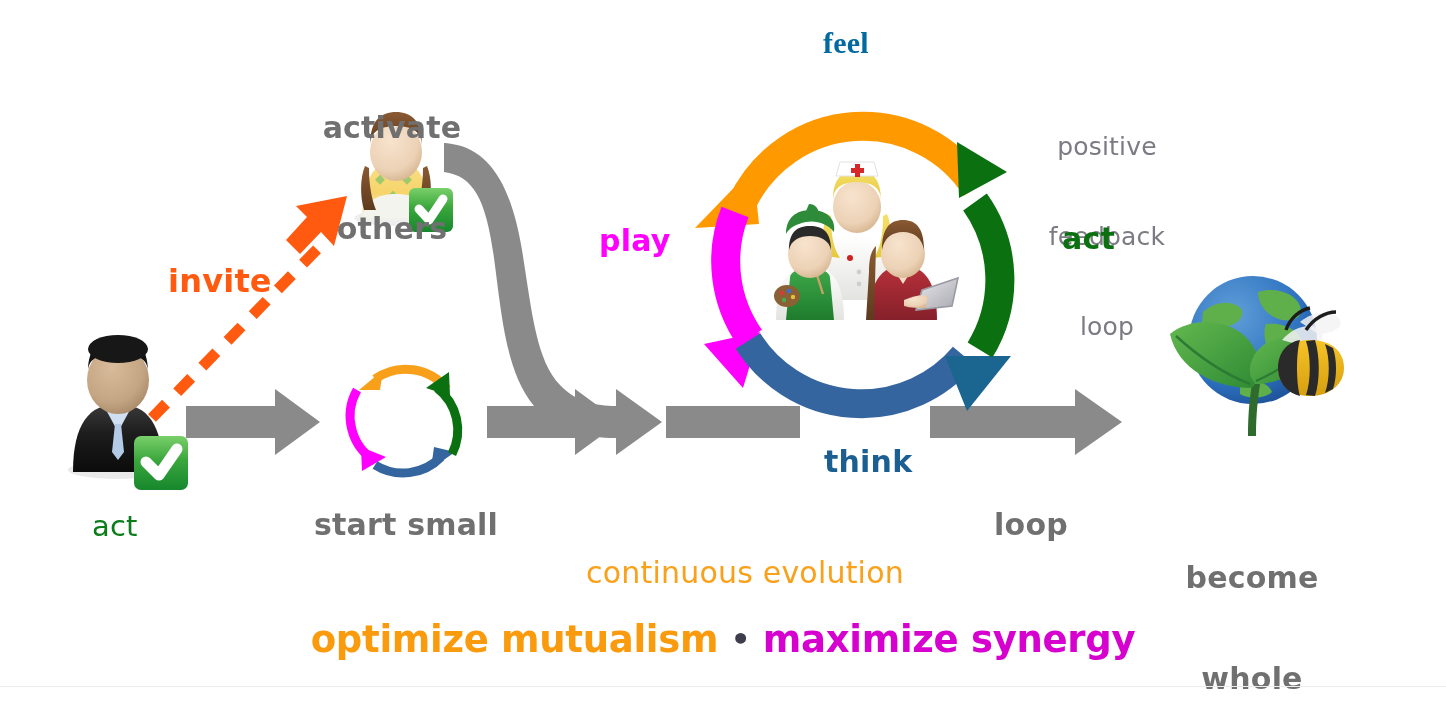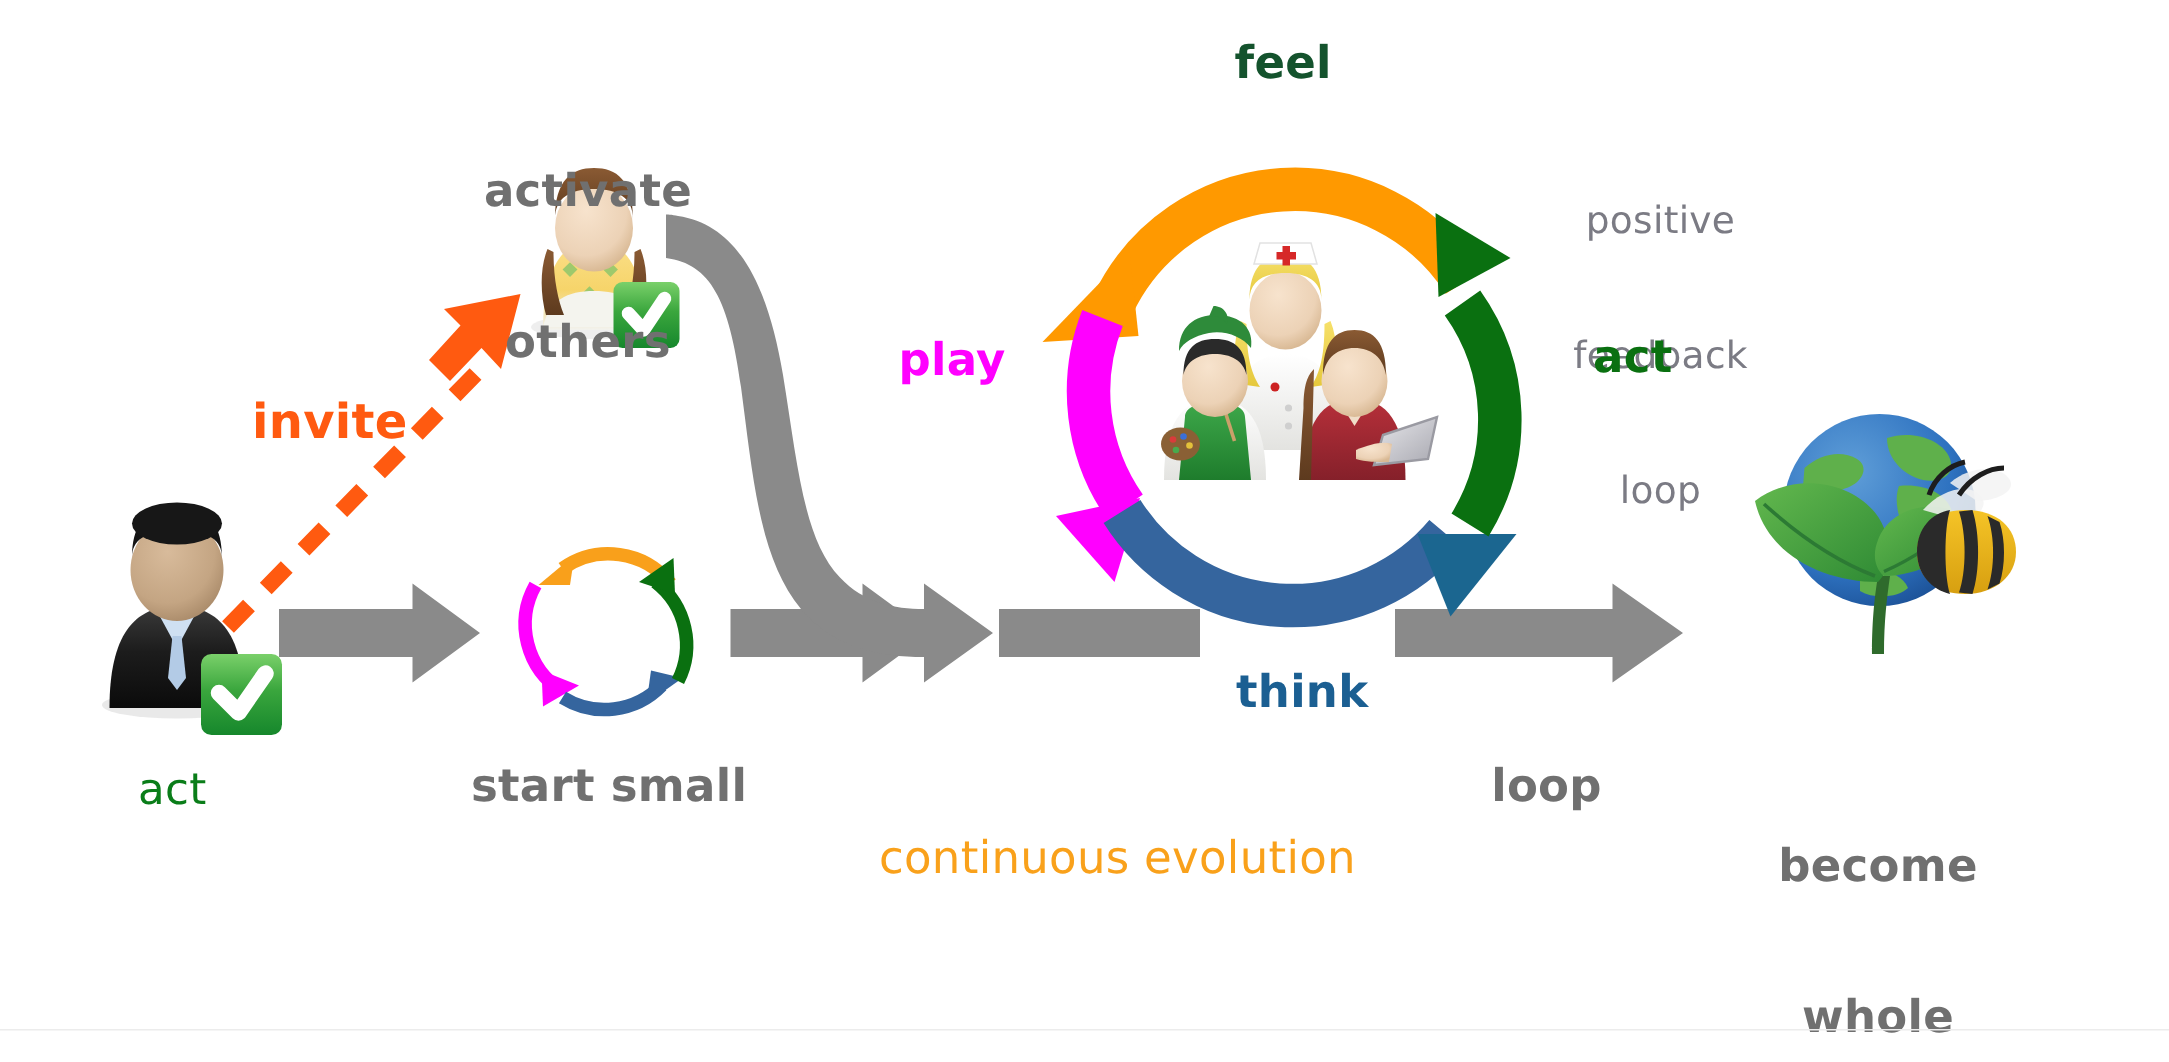--- a/index.html
+++ b/index.html
@@ -323,21 +323,21 @@
   </div>
 
   <div class="lbl" style="left:168px; top:264px; font-size:32px; font-weight:bold; color:#ff5a10;">invite</div>
 
   <div class="lbl small-gray" style="left:1032px; top:72px; width:150px;">
     <div>positive</div>
     <div>feedback</div>
     <div>loop</div>
   </div>
 
-  <div class="lbl cycle-lbl" style="left:823px; top:26px; color:#14532d;">feel</div>
+  <div class="lbl cycle-lbl" style="left:823px; top:26px; color:#0369a1;font-family:Liberation Serif, serif;">feel</div>
 
   <div class="lbl cycle-lbl" style="left:599px; top:224px; color:#ff00ff;">play</div>
 
   <div class="lbl cycle-lbl" style="left:824px; top:445px; color:#1b5f92;">think</div>
 
   <div class="lbl cycle-lbl" style="left:1062px; top:222px; color:#0a7010;">act</div>
 
 
   <div class="lbl" style="left:92px; top:510px; font-size:29px; color:#0a7d19;">act</div>
 
@@ -345,15 +345,20 @@
 
   <div class="lbl" style="left:586px; top:508px; font-size:30px; color:#f9a11b;margin-top:48px;">continuous evolution</div>
 
   <div class="lbl gray-lbl" style="left:956px; top:508px; width:150px;">loop</div>
 
   <div class="lbl gray-lbl" style="left:1162px; top:494px; width:180px;">
     <div>become</div>
     <div>whole</div>
   </div>
 
+  <div class="caption">
+    <span class="cap-orange">optimize mutualism</span>
+    <span class="cap-dot">•</span>
+    <span class="cap-magenta">maximize synergy</span>
+  </div>
 
   <div class="divider"></div>
 </div>
 
 </body></html>

